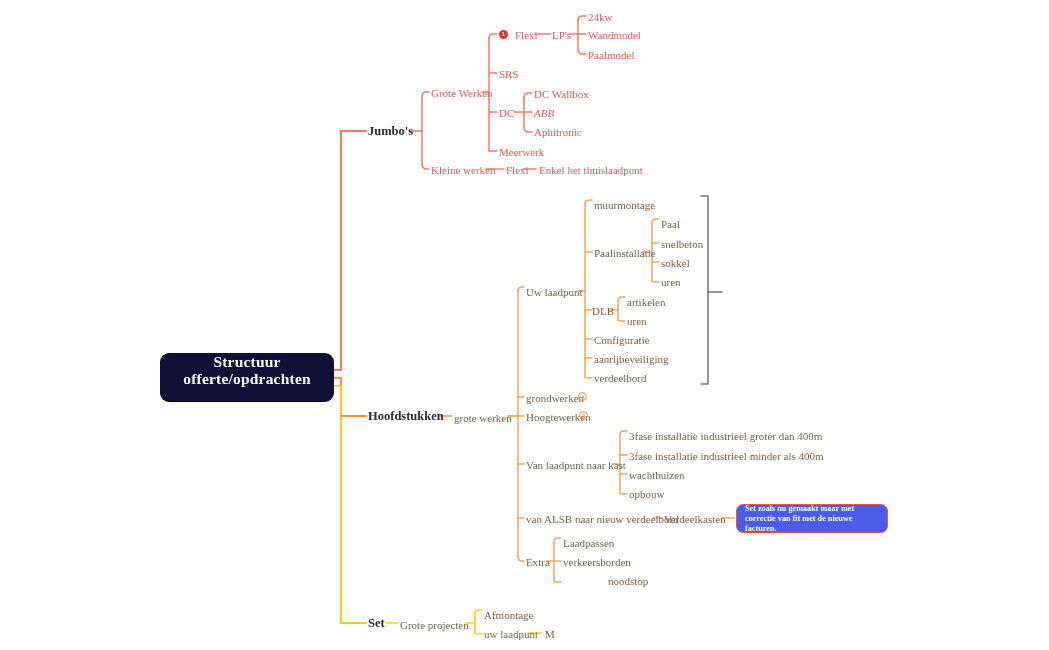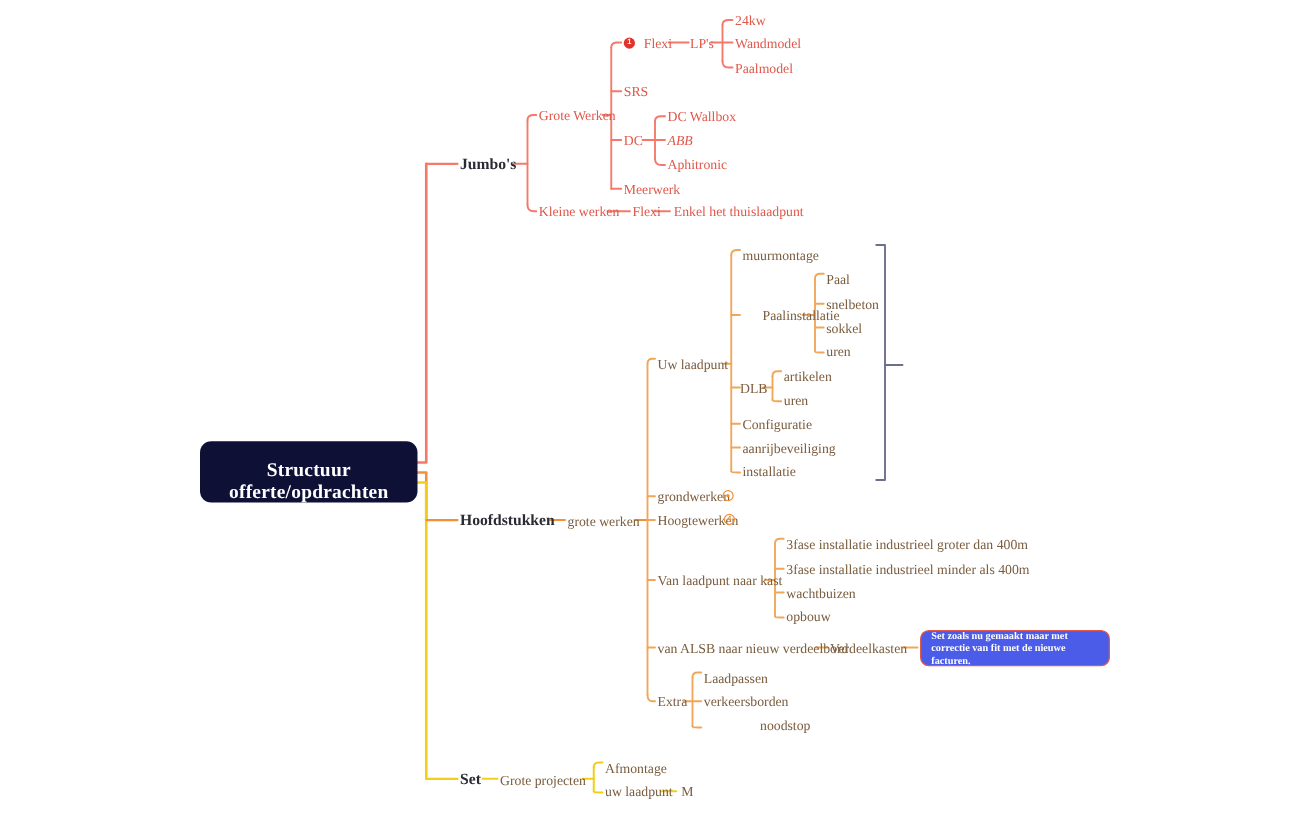--- a/index.html
+++ b/index.html
@@ -16,21 +16,21 @@
 
   .node{position:absolute;white-space:nowrap;color:#5c4a3f;font-size:11px;line-height:12px;}
   .node.red{color:#e0584b;}
   .node.orange{color:#7a5c3e;}
   .node.amber{color:#7a5c3e;}
 
   
   #root-node{
     position:absolute;left:160px;top:353px;width:174px;height:49px;
     background:#0e1036;color:#ffffff;border-radius:9px;
-    display:flex;align-items:flex-end;justify-content:center;text-align:center;
+    display:flex;align-items:flex-start;justify-content:center;text-align:center;
     font-size:15.5px;line-height:17px;font-weight:bold;
     letter-spacing:.2px;
   }
   #root-node span{display:block;}
 
   
   .l1{font-size:12.5px;color:#2b2b33;font-weight:bold;}
 
   
   .callout{
@@ -196,33 +196,33 @@
   <div class="node red" style="left:499px;top:146px;">Meerwerk</div>
 
   <div class="node red" style="left:506px;top:164px;">Flexi</div>
   <div class="node red" style="left:539px;top:164px;">Enkel het thuislaadpunt</div>
 
   <div class="node orange" style="left:454px;top:412px;">grote werken</div>
 
   <div class="node orange" style="left:526px;top:286px;">Uw laadpunt</div>
 
   <div class="node orange" style="left:594px;top:199px;">muurmontage</div>
-  <div class="node orange" style="left:594px;top:247px;margin-left:16px;">Paalinstallatie</div>
+  <div class="node orange" style="left:594px;top:247px;">Paalinstallatie</div>
   <div class="node orange" style="left:661px;top:218px;">Paal</div>
   <div class="node orange" style="left:661px;top:238px;">snelbeton</div>
   <div class="node orange" style="left:661px;top:257px;">sokkel</div>
   <div class="node orange" style="left:661px;top:276px;">uren</div>
 
   <div class="node orange" style="left:592px;top:305px;">DLB</div>
   <div class="node orange" style="left:627px;top:296px;">artikelen</div>
   <div class="node orange" style="left:627px;top:315px;">uren</div>
 
   <div class="node orange" style="left:594px;top:334px;">Configuratie</div>
   <div class="node orange" style="left:594px;top:353px;">aanrijbeveiliging</div>
-  <div class="node orange" style="left:594px;top:372px;">installatie</div>
+  <div class="node orange" style="left:594px;top:372px;">verdeelbord</div>
 
   <div class="node orange" style="left:526px;top:392px;">grondwerken</div>
   <div class="badge hollow" style="left:578px;top:392px;">●</div>
 
   <div class="node orange" style="left:526px;top:411px;">Hoogtewerken</div>
   <div class="badge hollow" style="left:579px;top:411px;">4</div>
 
   <div class="node orange" style="left:526px;top:459px;">Van laadpunt naar kast</div>
   <div class="node orange" style="left:629px;top:430px;">3fase installatie industrieel groter dan 400m</div>
   <div class="node orange" style="left:629px;top:450px;">3fase installatie industrieel minder als  400m</div>

